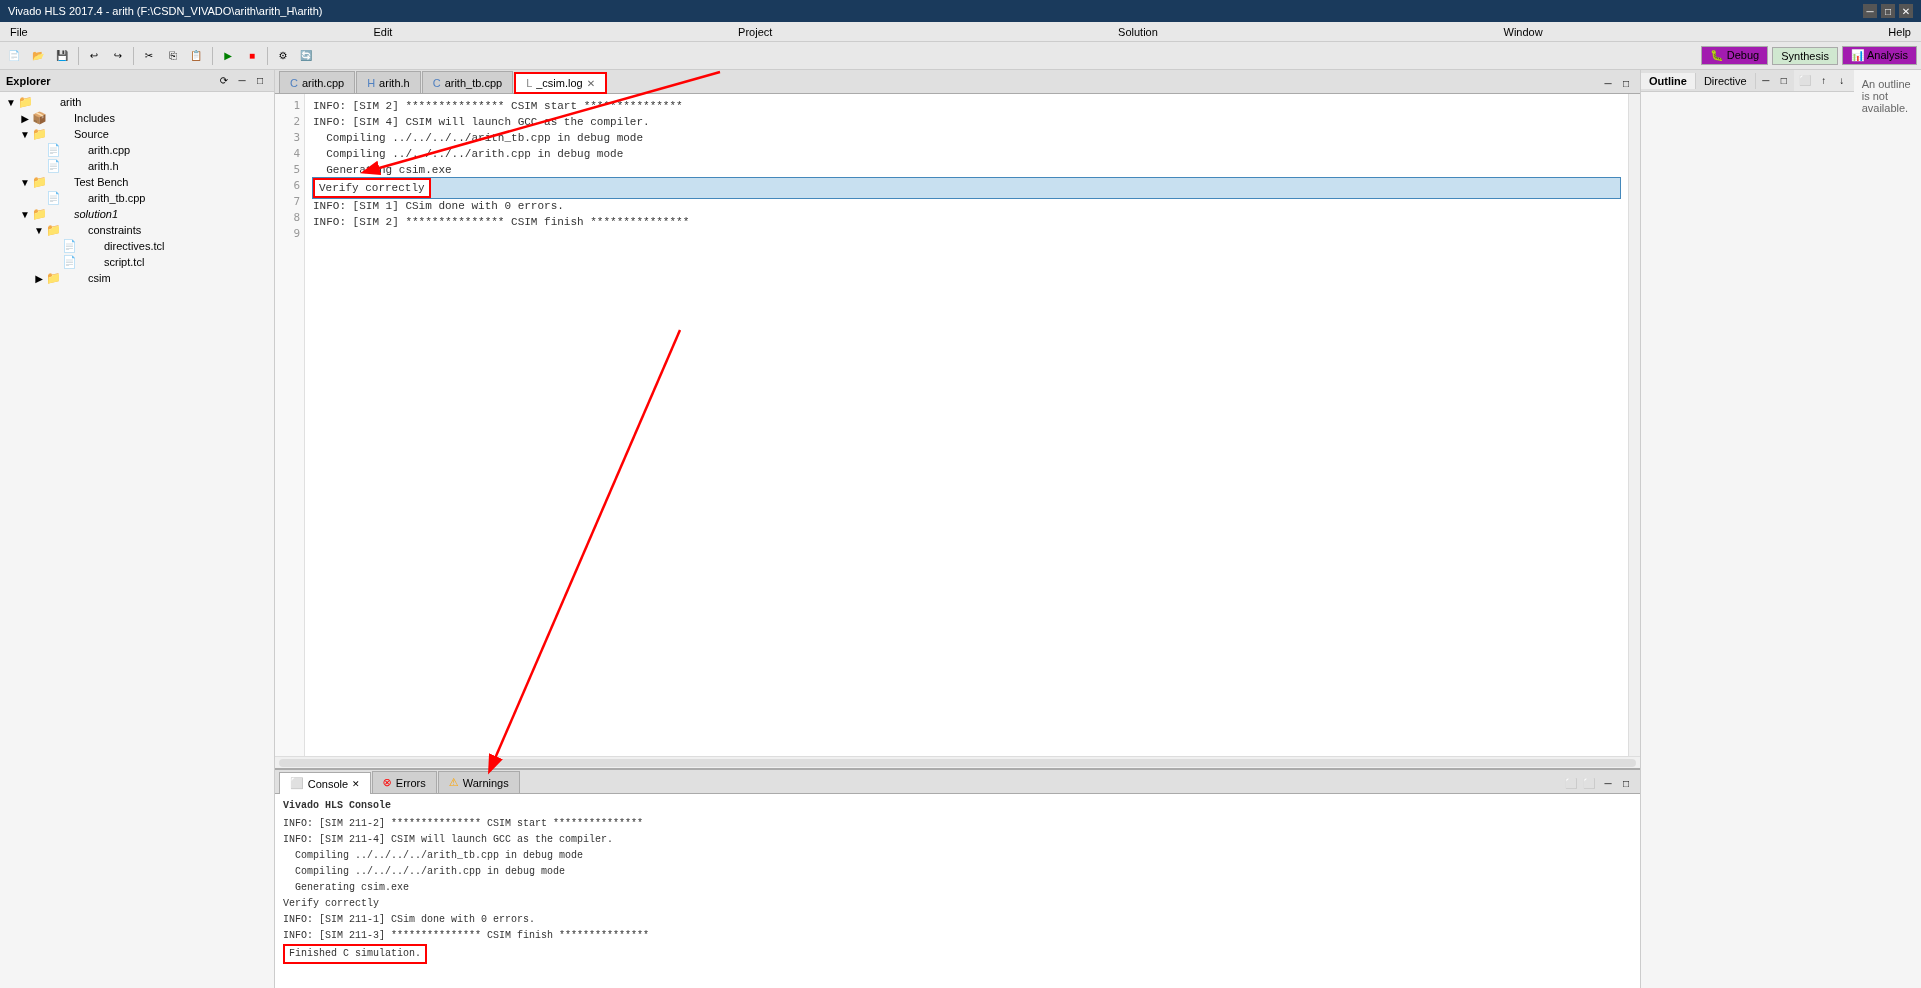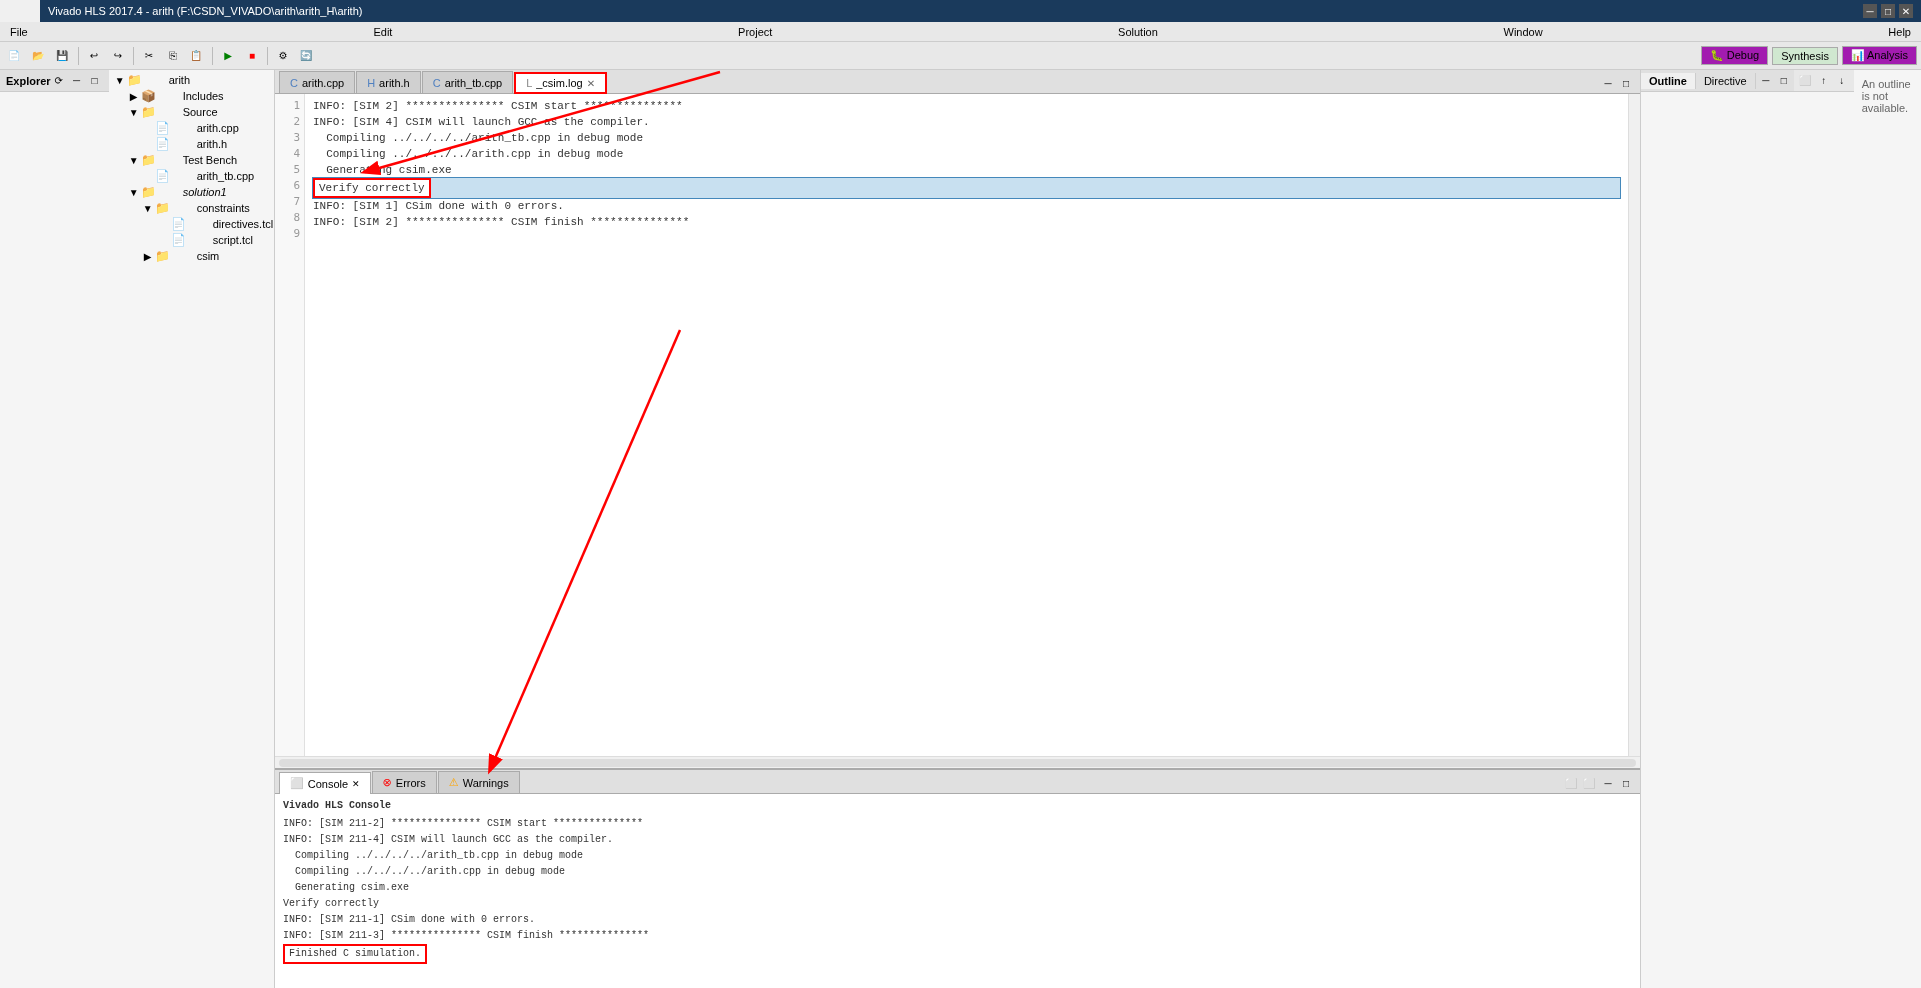--- a/index.html
+++ b/index.html
@@ -7,21 +7,20 @@
 
     
     .title-bar {
       height: 22px;
       background: #1a3a5c;
       display: flex;
       align-items: center;
       padding: 0 8px;
       color: white;
       font-size: 11px;
-      margin-left: 40px;
     }
     .title-bar-title { flex: 1; }
     .title-bar-controls { display: flex; gap: 4px; }
     .title-bar-btn { width: 14px; height: 14px; background: #555; border: none; color: white; font-size: 10px; cursor: pointer; display: flex; align-items: center; justify-content: center; }
 
     
     .menu-bar {
       height: 20px;
       background: #e8e8e8;
       display: flex;
@@ -54,21 +53,21 @@
       display: flex;
       height: calc(988px - 22px - 20px - 28px);
     }
 
     
     .explorer-panel {
       width: 275px;
       background: #f5f5f5;
       border-right: 1px solid #ccc;
       display: flex;
-      flex-direction: row;
+      flex-direction: column;
     }
     .panel-header {
       height: 22px;
       background: #e0e0e0;
       display: flex;
       align-items: center;
       padding: 0 6px;
       border-bottom: 1px solid #ccc;
       font-size: 11px;
       font-weight: bold;

